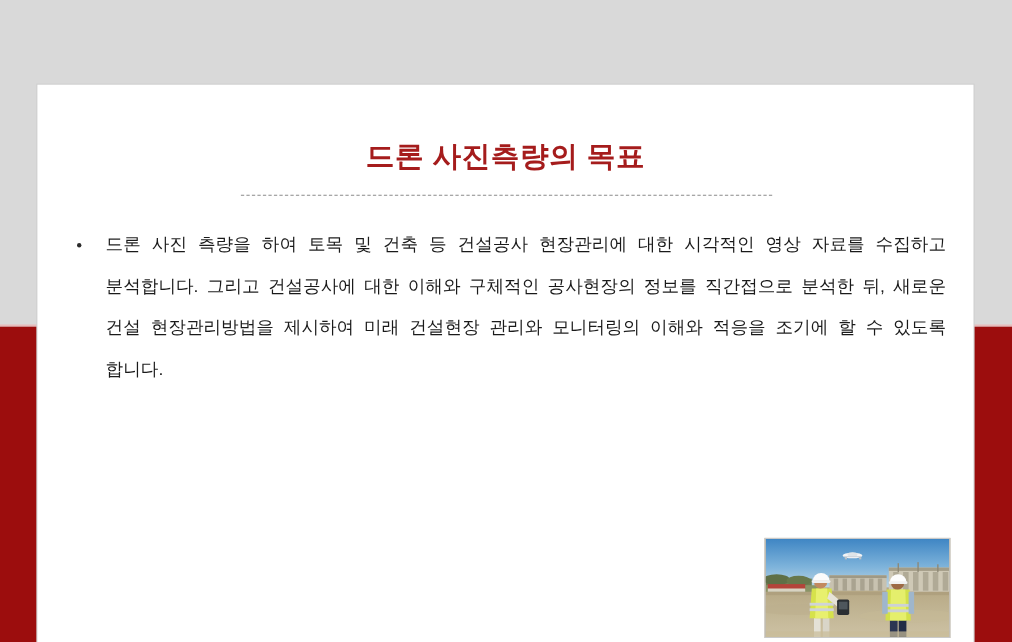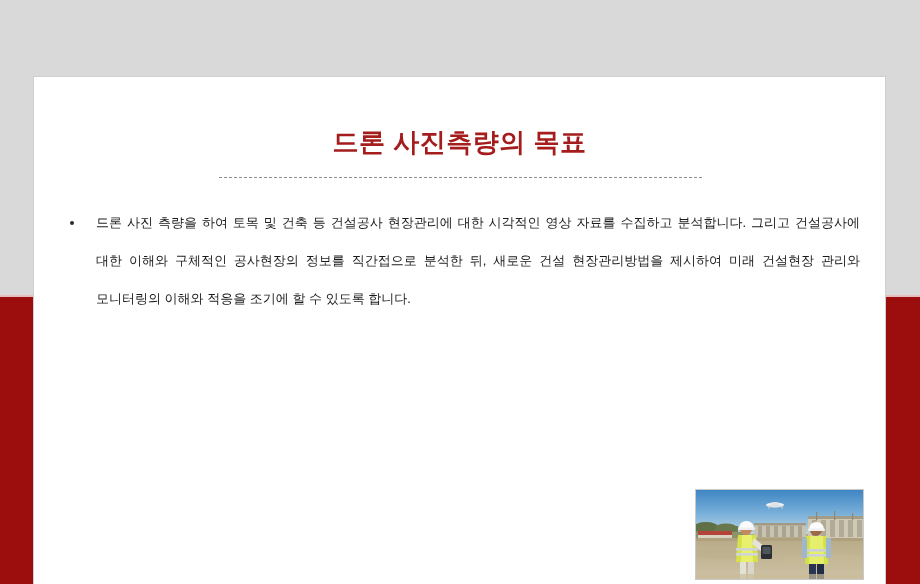--- a/index.html
+++ b/index.html
@@ -83,21 +83,21 @@
     position: absolute;
     left: 26px;
     top: 127px;
     width: 800px;
   }
 
   .para {
     position: relative;
     padding-left: 36px;
     margin: 0 0 32px 0;
-    font-size: 13px;
+    font-size: 16px;
     line-height: 38px;
     color: #1a1a1a;
     text-align: justify;
     text-justify: inter-character;
     word-break: keep-all;
   }
   .para:last-child { margin-bottom: 0; }
 
   .bullet {
     position: absolute;

